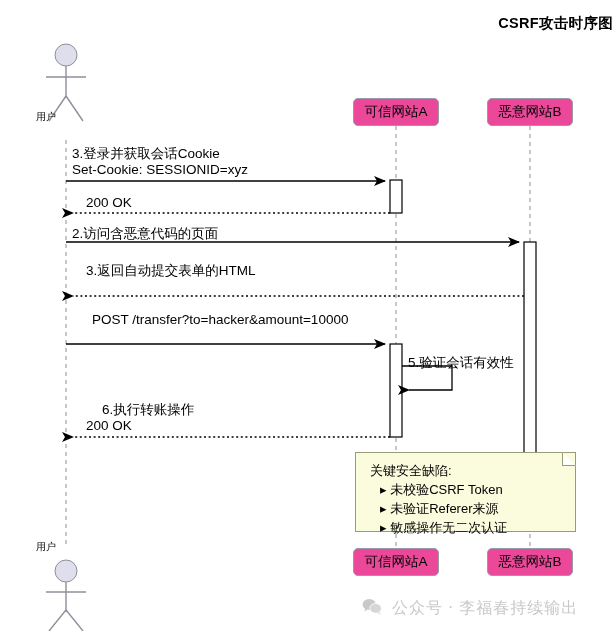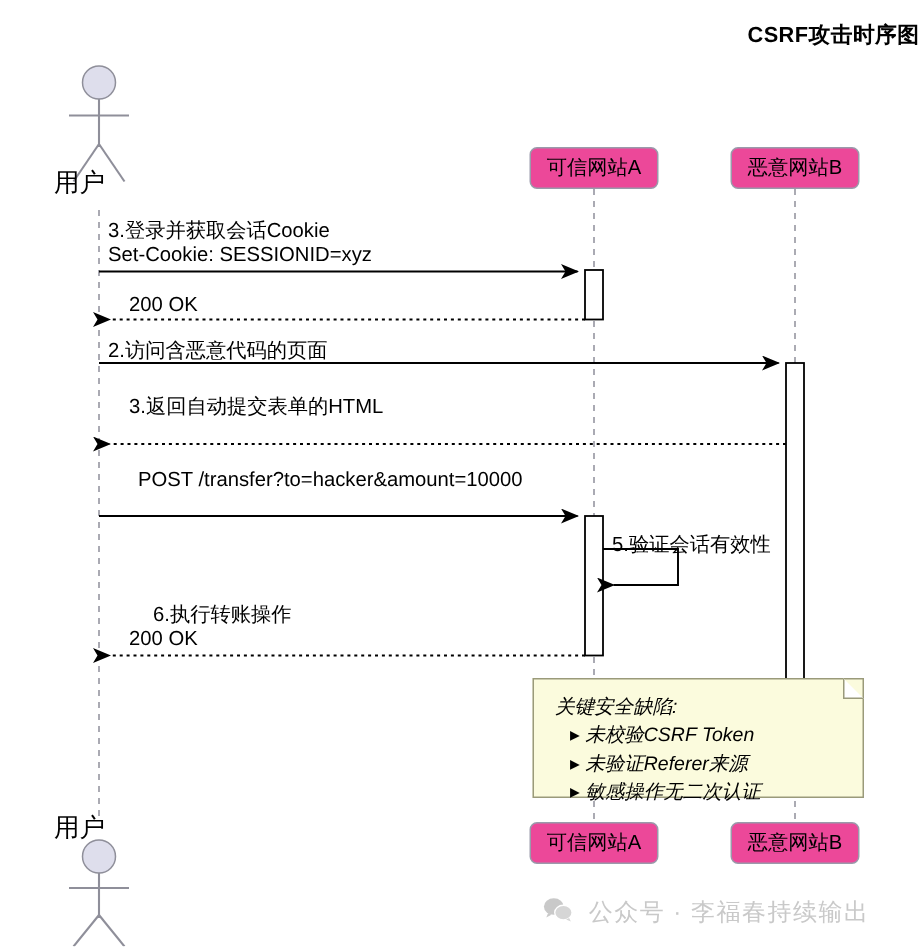--- a/index.html
+++ b/index.html
@@ -44,32 +44,31 @@
     background: #ec4899;
     border: 1px solid #9a9aab;
     border-radius: 5px;
     text-align: center;
     font-size: 13.5px;
     line-height: 26px;
     height: 28px;
   }
   .actor-label {
     position: absolute;
-    font-size: 17px;
+    font-size: 10px;
     white-space: nowrap;
   }
   .note {
     position: absolute;
     box-sizing: border-box;
     background: #fbfbdd;
     border: 1px solid #9a9a7a;
     padding: 8px 10px 8px 14px;
     font-size: 13px;
     line-height: 19px;
-    font-style: italic;
   }
   .note::after {
     content: "";
     position: absolute;
     right: -1px;
     top: -1px;
     width: 13px;
     height: 13px;
     background: #ffffff;
     border-left: 1px solid #9a9a7a;
@@ -80,20 +79,21 @@
   .note-title { white-space: pre; }
   .note-item { white-space: pre; padding-left: 10px; }
   .watermark {
     position: absolute;
     left: 362px;
     top: 598px;
     font-size: 16px;
     color: #c9c9c9;
     white-space: nowrap;
     letter-spacing: 1px;
+    font-family: Liberation Serif, serif;
   }
   .wm-icon {
     display: inline-block;
     vertical-align: -2px;
     margin-right: 5px;
   }
 </style>
 </head>
 <body>
 

